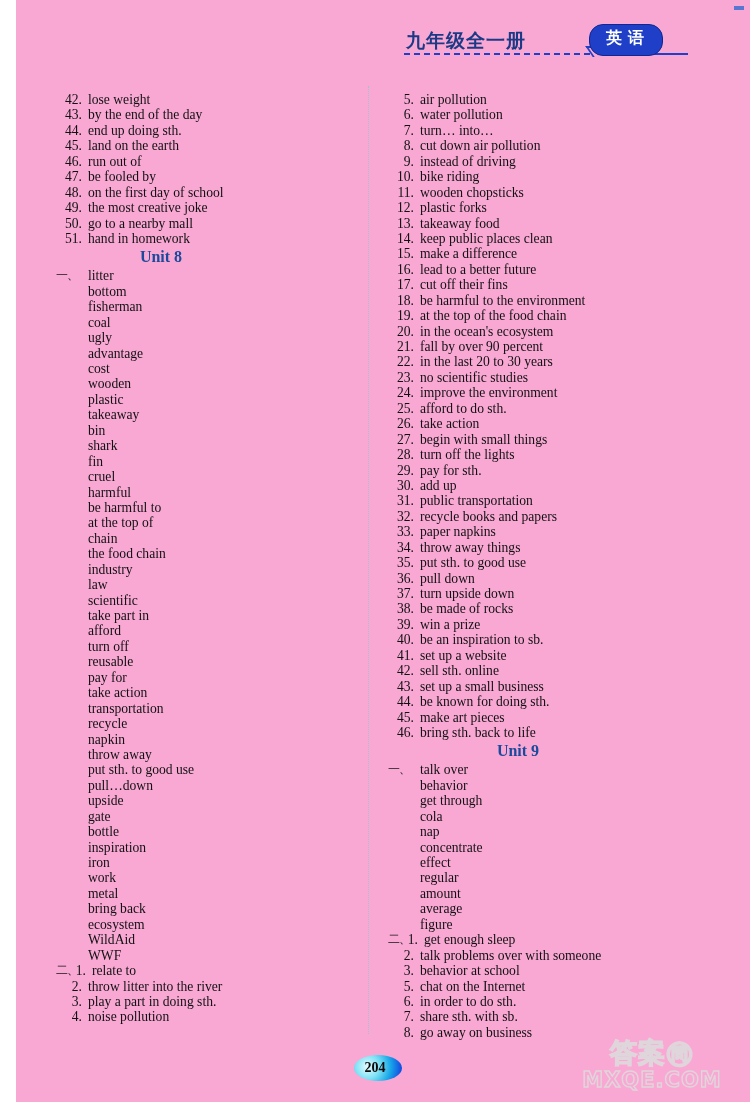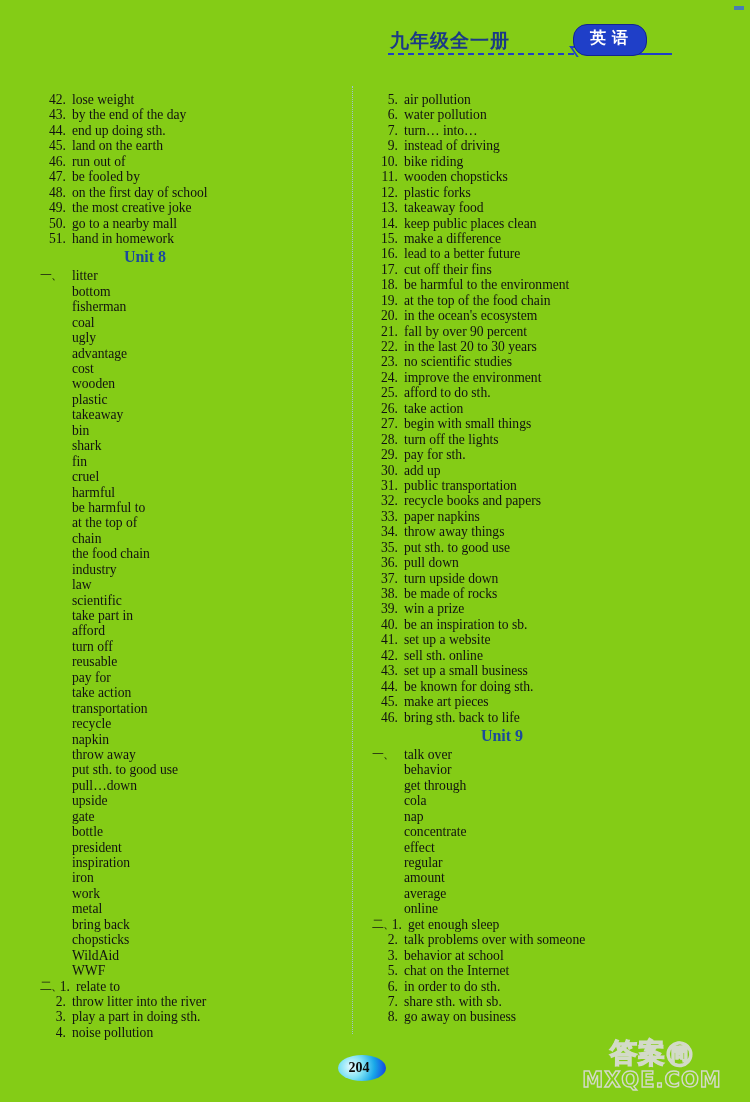--- a/index.html
+++ b/index.html
@@ -13,21 +13,22 @@
     position: relative;
     overflow: hidden;
     font-family: "Liberation Serif", "DejaVu Serif", serif;
     color: #111111;
   }
 
   
   #page {
     position: absolute;
     inset: 0;
-    background: #84cc16;
+    background: #f9a8d4;
+    margin-left: 16px;
   }
 
   
   #corner-mark {
     position: absolute;
     top: 6px;
     right: 6px;
     width: 10px;
     height: 4px;
     background: #3d6fd0;
@@ -279,38 +280,38 @@
         <div class="line"><span class="word">take action</span></div>
         <div class="line"><span class="word">transportation</span></div>
         <div class="line"><span class="word">recycle</span></div>
         <div class="line"><span class="word">napkin</span></div>
         <div class="line"><span class="word">throw away</span></div>
         <div class="line"><span class="word">put sth. to good use</span></div>
         <div class="line"><span class="word">pull…down</span></div>
         <div class="line"><span class="word">upside</span></div>
         <div class="line"><span class="word">gate</span></div>
         <div class="line"><span class="word">bottle</span></div>
-        <div class="line"><span class="word">president</span></div>
         <div class="line"><span class="word">inspiration</span></div>
         <div class="line"><span class="word">iron</span></div>
         <div class="line"><span class="word">work</span></div>
         <div class="line"><span class="word">metal</span></div>
         <div class="line"><span class="word">bring back</span></div>
-        <div class="line"><span class="word">chopsticks</span></div>
+        <div class="line"><span class="word">ecosystem</span></div>
         <div class="line"><span class="word">WildAid</span></div>
         <div class="line"><span class="word">WWF</span></div>
         <div class="line has-marker"><span class="cn-marker">二、</span><span class="num" style="margin-left: 4px;">1.</span><span>relate to</span></div>
         <div class="line"><span class="num">2.</span><span>throw litter into the river</span></div>
         <div class="line"><span class="num">3.</span><span>play a part in doing sth.</span></div>
         <div class="line"><span class="num">4.</span><span>noise pollution</span></div>
       </div>
     <div class="col" id="col-right">
         <div class="line"><span class="num">5.</span><span>air pollution</span></div>
         <div class="line"><span class="num">6.</span><span>water pollution</span></div>
         <div class="line"><span class="num">7.</span><span>turn… into…</span></div>
+        <div class="line"><span class="num">8.</span><span>cut down air pollution</span></div>
         <div class="line"><span class="num">9.</span><span>instead of driving</span></div>
         <div class="line"><span class="num">10.</span><span>bike riding</span></div>
         <div class="line"><span class="num">11.</span><span>wooden chopsticks</span></div>
         <div class="line"><span class="num">12.</span><span>plastic forks</span></div>
         <div class="line"><span class="num">13.</span><span>takeaway food</span></div>
         <div class="line"><span class="num">14.</span><span>keep public places clean</span></div>
         <div class="line"><span class="num">15.</span><span>make a difference</span></div>
         <div class="line"><span class="num">16.</span><span>lead to a better future</span></div>
         <div class="line"><span class="num">17.</span><span>cut off their fins</span></div>
         <div class="line"><span class="num">18.</span><span>be harmful to the environment</span></div>
@@ -346,21 +347,21 @@
         <div class="line"><span class="cn-marker">一、</span><span class="word">talk over</span></div>
         <div class="line"><span class="word">behavior</span></div>
         <div class="line"><span class="word">get through</span></div>
         <div class="line"><span class="word">cola</span></div>
         <div class="line"><span class="word">nap</span></div>
         <div class="line"><span class="word">concentrate</span></div>
         <div class="line"><span class="word">effect</span></div>
         <div class="line"><span class="word">regular</span></div>
         <div class="line"><span class="word">amount</span></div>
         <div class="line"><span class="word">average</span></div>
-        <div class="line"><span class="word">online</span></div>
+        <div class="line"><span class="word">figure</span></div>
         <div class="line has-marker"><span class="cn-marker">二、</span><span class="num" style="margin-left: 4px;">1.</span><span>get enough sleep</span></div>
         <div class="line"><span class="num">2.</span><span>talk problems over with someone</span></div>
         <div class="line"><span class="num">3.</span><span>behavior at school</span></div>
         <div class="line"><span class="num">5.</span><span>chat on the Internet</span></div>
         <div class="line"><span class="num">6.</span><span>in order to do sth.</span></div>
         <div class="line"><span class="num">7.</span><span>share sth. with sb.</span></div>
         <div class="line"><span class="num">8.</span><span>go away on business</span></div>
       </div>
 
   </div>

